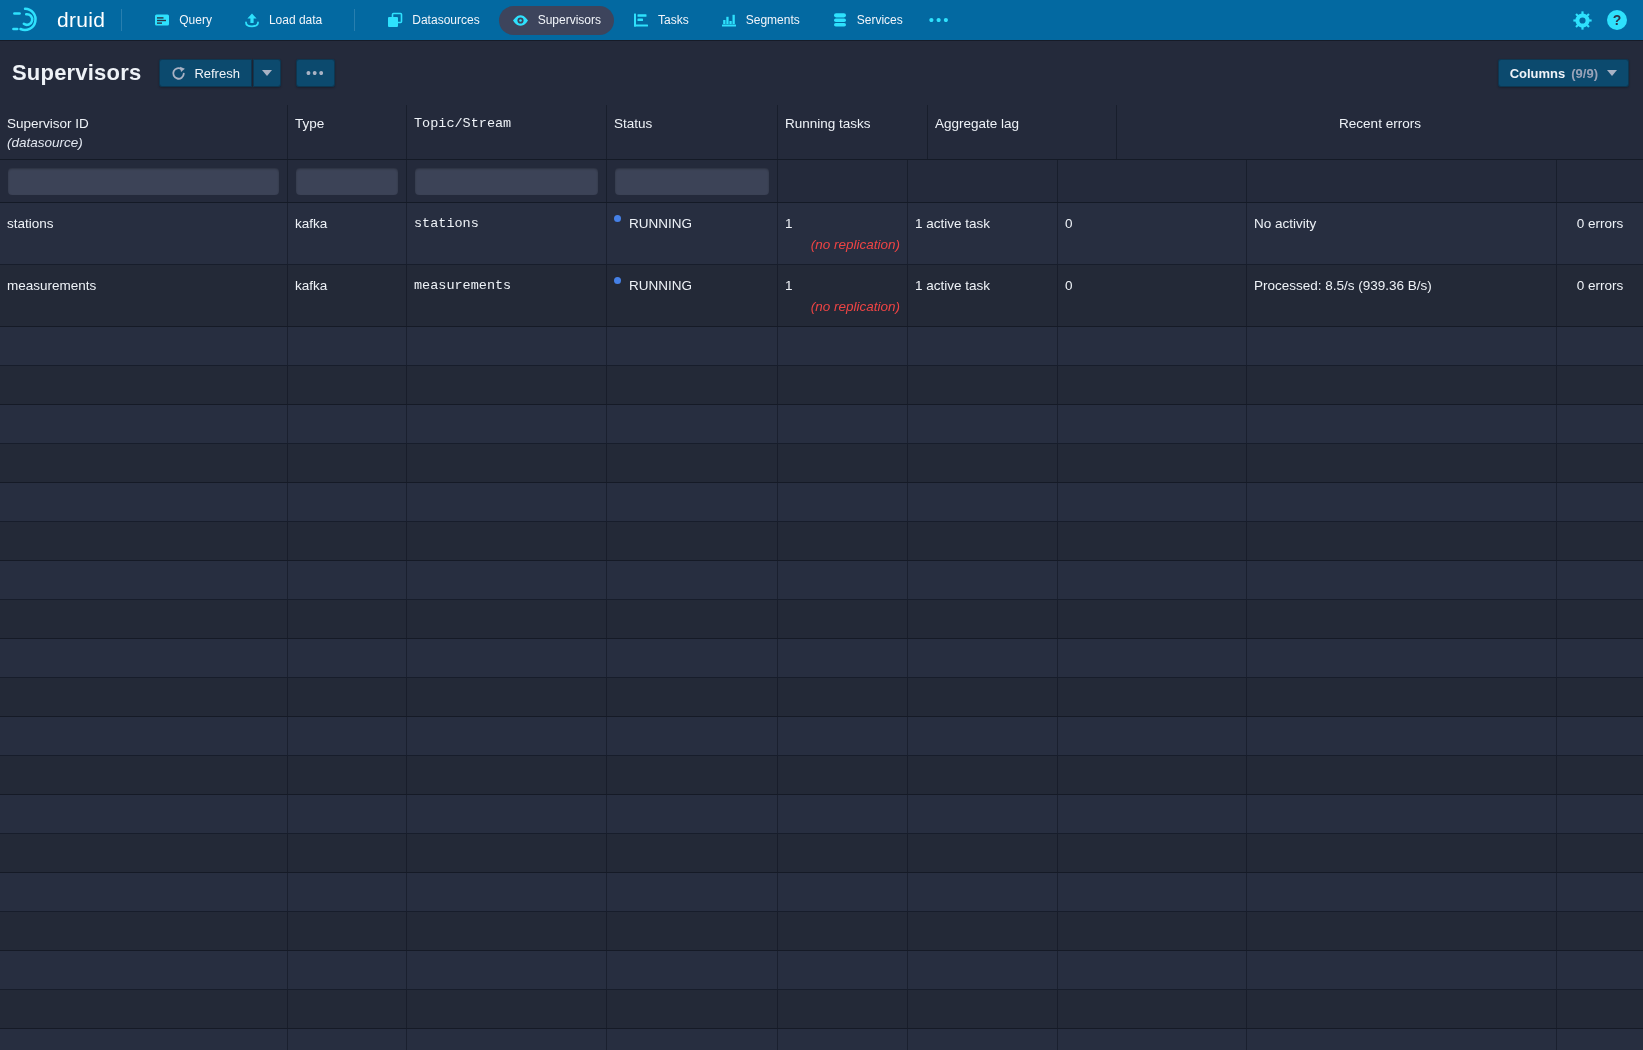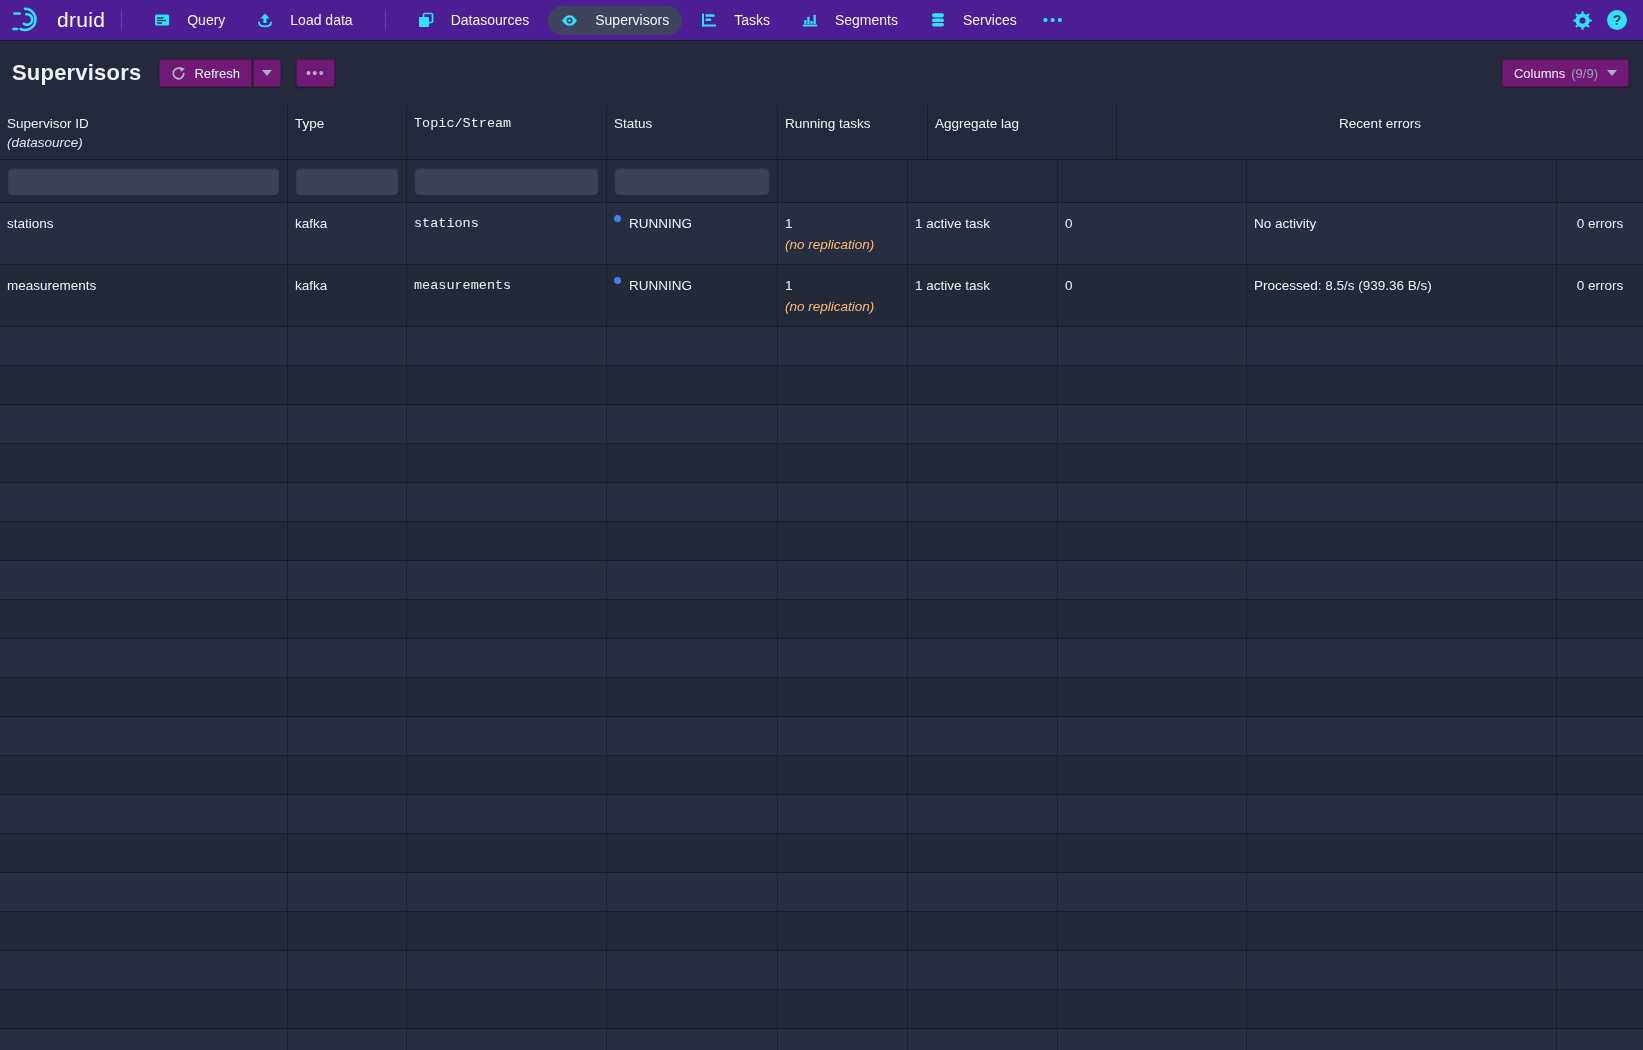--- a/index.html
+++ b/index.html
@@ -1,38 +1,38 @@
 <!DOCTYPE html>
 <html style="--accent: #2ee1fd; --status-running: #4580e6;"><head>
 <meta charset="utf-8">
 <style>
   html,body{margin:0;padding:0;background:#242a3b;}
   body{width:1643px;height:1050px;overflow:hidden;font-family:"Liberation Sans",sans-serif;color:#eef2f7;}
   svg{display:block;}
 
   
-  .navbar{height:41px;background:#4c1d95;display:flex;align-items:center;padding:0 12px;border-bottom:1px solid #161b28;box-sizing:border-box;}
+  .navbar{height:41px;background:#0369a1;display:flex;align-items:center;padding:0 12px;border-bottom:1px solid #161b28;box-sizing:border-box;}
   .brand{display:flex;align-items:center;gap:9px;cursor:pointer;}
   .brand-text{font-size:21px;color:#ffffff;letter-spacing:0.3px;}
   .nav-sep{width:1px;height:22px;background:rgba(255,255,255,0.15);margin:0 16px;}
-  .nav-item{display:flex;align-items:center;gap:17px;padding:6px 13px;margin:0 3px;border-radius:17px;font-size:14px;color:#f2f5fa;cursor:pointer;white-space:nowrap;}
+  .nav-item{display:flex;align-items:center;gap:9px;padding:6px 13px;margin:0 3px;border-radius:17px;font-size:12px;color:#f2f5fa;cursor:pointer;white-space:nowrap;}
   .nav-item.active{background:#3d445c;}
   .nav-more{padding:6px 10px;color:var(--accent);font-size:15px;letter-spacing:2px;cursor:pointer;line-height:10px;}
   .nav-right{margin-left:auto;display:flex;align-items:center;gap:15px;padding-right:4px;}
   .help-btn{width:20px;height:20px;border-radius:50%;background:var(--accent);color:#2d3347;font-weight:bold;font-size:14px;display:flex;align-items:center;justify-content:center;cursor:pointer;}
   .icon-btn{cursor:pointer;}
 
   
   .page-header{height:64px;display:flex;align-items:center;padding:0 12px;}
   .page-title{font-size:22px;font-weight:700;margin:0 18px 0 0;letter-spacing:0.2px;}
-  .btn{background:#701a75;border:none;color:#f0f3f8;font-size:13px;height:28px;display:inline-flex;align-items:center;gap:8px;padding:0 12px;border-radius:3px;cursor:pointer;font-family:inherit;box-shadow:inset 0 0 0 1px rgba(16,20,30,0.35),0 1px 2px rgba(12,15,24,0.4);}
+  .btn{background:#0c4a6e;border:none;color:#f0f3f8;font-size:13px;height:28px;display:inline-flex;align-items:center;gap:8px;padding:0 12px;border-radius:3px;cursor:pointer;font-family:inherit;box-shadow:inset 0 0 0 1px rgba(16,20,30,0.35),0 1px 2px rgba(12,15,24,0.4);}
   .split-left{border-radius:3px 0 0 3px;}
   .split-right{border-radius:0 3px 3px 0;margin-left:1px;padding:0 9px;}
   .more-btn{margin-left:15px;padding:0 10px;color:#a9b2c4;letter-spacing:1.5px;font-size:14px;}
-  .columns-btn{margin-left:auto;margin-right:2px;gap:6px;}
+  .columns-btn{margin-left:auto;margin-right:2px;gap:6px;font-weight:bold;}
   .muted{color:#9aa3b8;}
 
   
   .table{width:100%;}
   .thead,.tfilter,.trow{display:flex;box-sizing:border-box;}
   .cell{box-sizing:border-box;flex:none;border-right:1px solid rgba(10,14,24,0.42);padding:0 7px;overflow:hidden;white-space:nowrap;}
   .c0{width:288px;}
   .c1{width:119px;}
   .c2{width:200px;font-family:Liberation Mono, monospace;}
   .c3{width:171px;}
@@ -44,21 +44,21 @@
   .thead{height:55px;border-bottom:1px solid rgba(8,12,22,0.55);}
   .thead .cell{padding-top:11px;font-size:13.5px;cursor:pointer;}
   .th-sub{font-style:italic;margin-top:4px;color:#e2e7f0;display:flex;align-items:center;gap:6px;}
   .tfilter{height:43px;border-bottom:1px solid rgba(8,12,22,0.55);}
   .tfilter .cell{padding:0 8px;}
   .filter-input{margin-top:8px;width:100%;height:27px;background:#3c4357;border:none;border-radius:4px;outline:none;color:#f0f3f8;padding:0 9px;box-sizing:border-box;box-shadow:inset 0 1px 2px rgba(0,0,0,0.28);font-family:inherit;font-size:13px;}
   .trow{height:62px;background:#232937;border-bottom:1px solid rgba(8,12,22,0.5);cursor:pointer;}
   .trow.stripe{background:#283046;background:rgba(255,255,255,0.035);background-color:#272e40;}
   .trow .cell{padding-top:12px;font-size:13.5px;line-height:1.3;}
   .trow.empty{height:39px;cursor:default;}
-  .cell-note{font-style:italic;color:#fdba74;margin-top:3px;}
+  .cell-note{font-style:italic;color:#ef4444;margin-top:3px;text-align:right;}
   .status-line{display:flex;align-items:flex-start;}
   .status-dot{width:7px;height:7px;border-radius:50%;background:var(--status-running);display:inline-block;margin-right:8px;flex:none;}
   .caret{color:#a9b2c4;font-size:11px;}
 </style>
 </head>
 <body>
 
 <div class="navbar">
   <div class="brand">
     <span>

